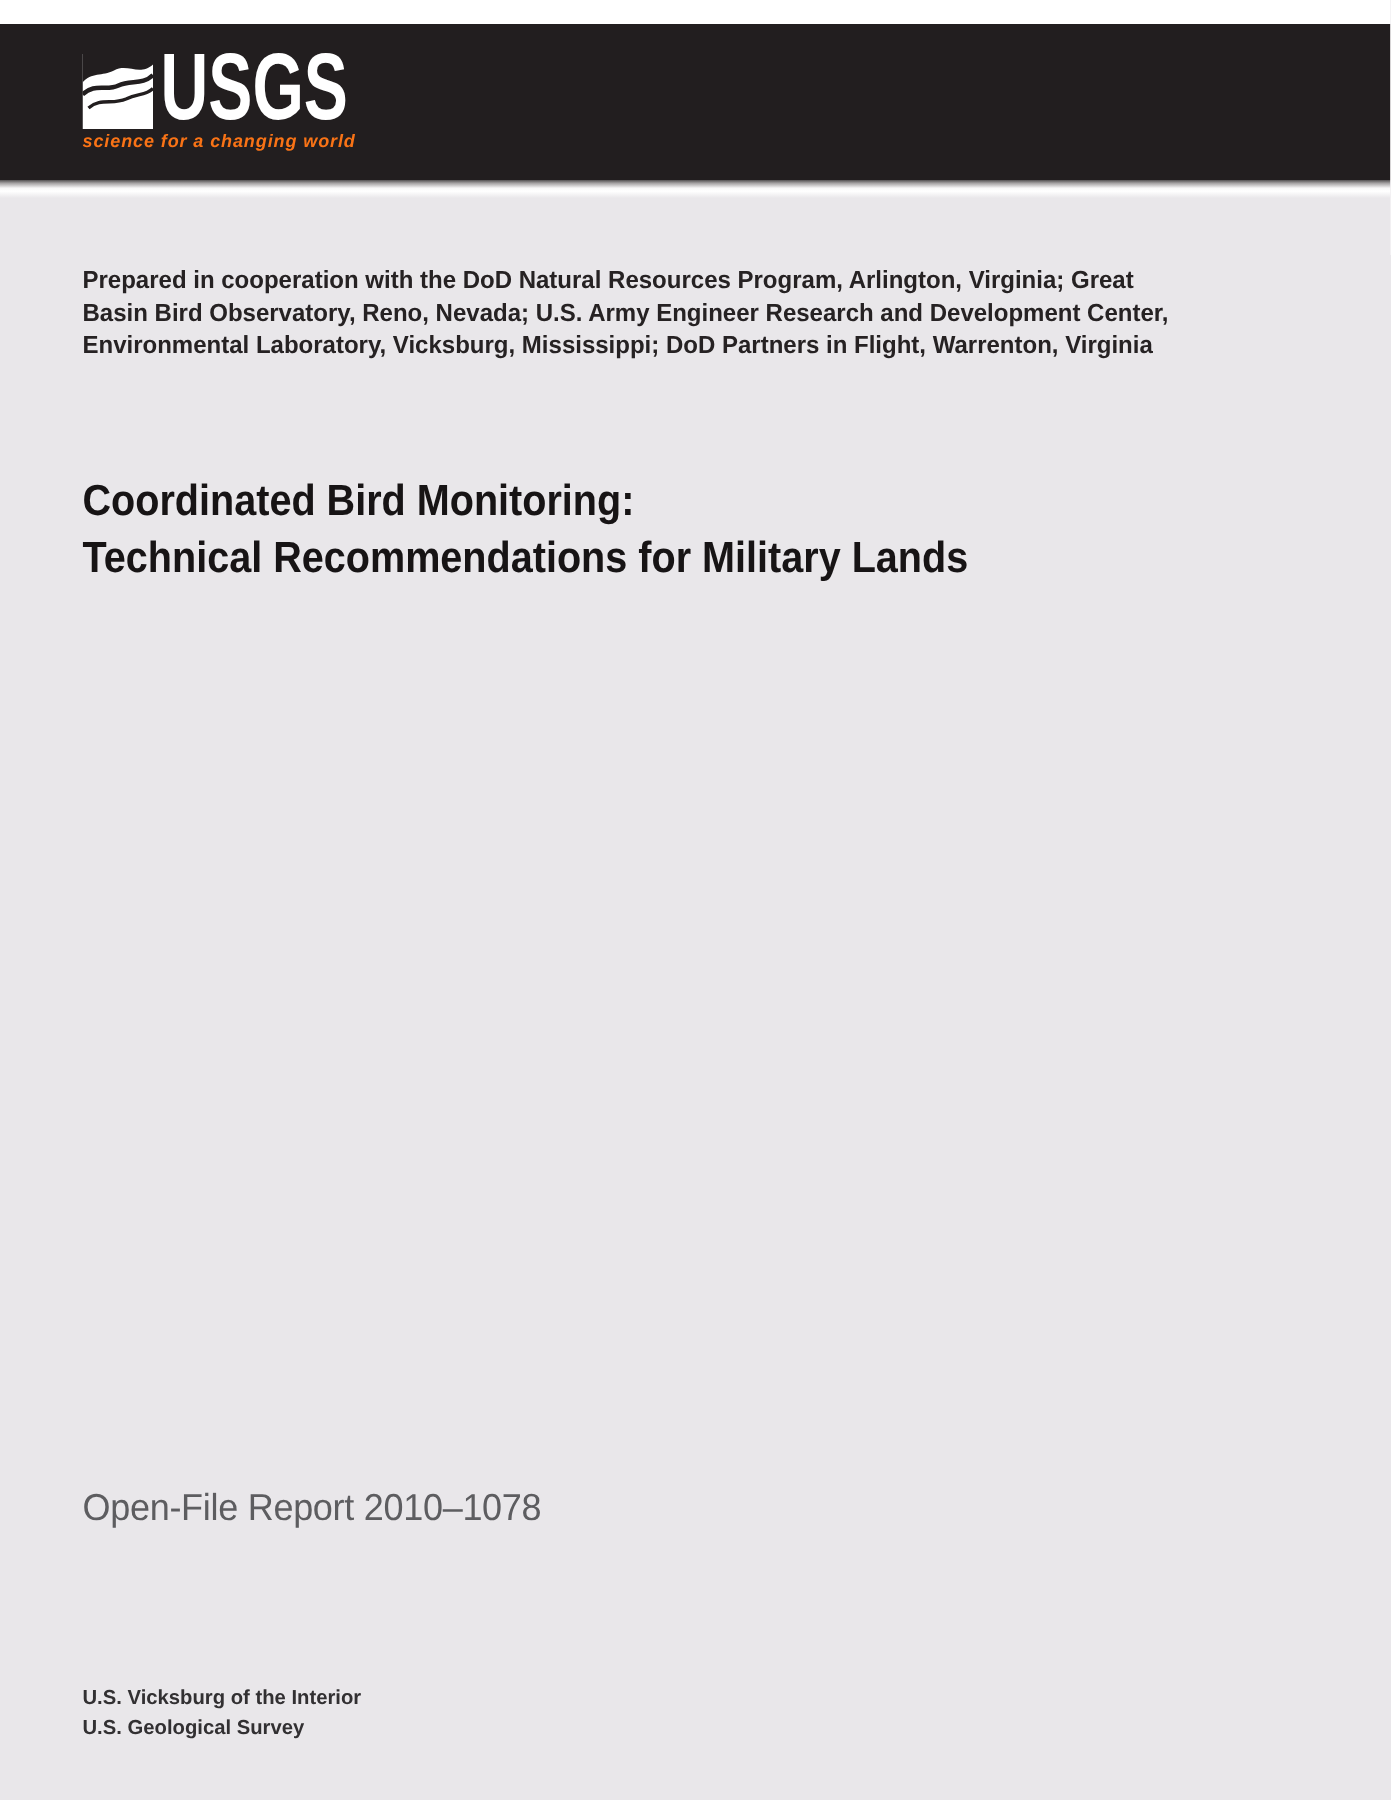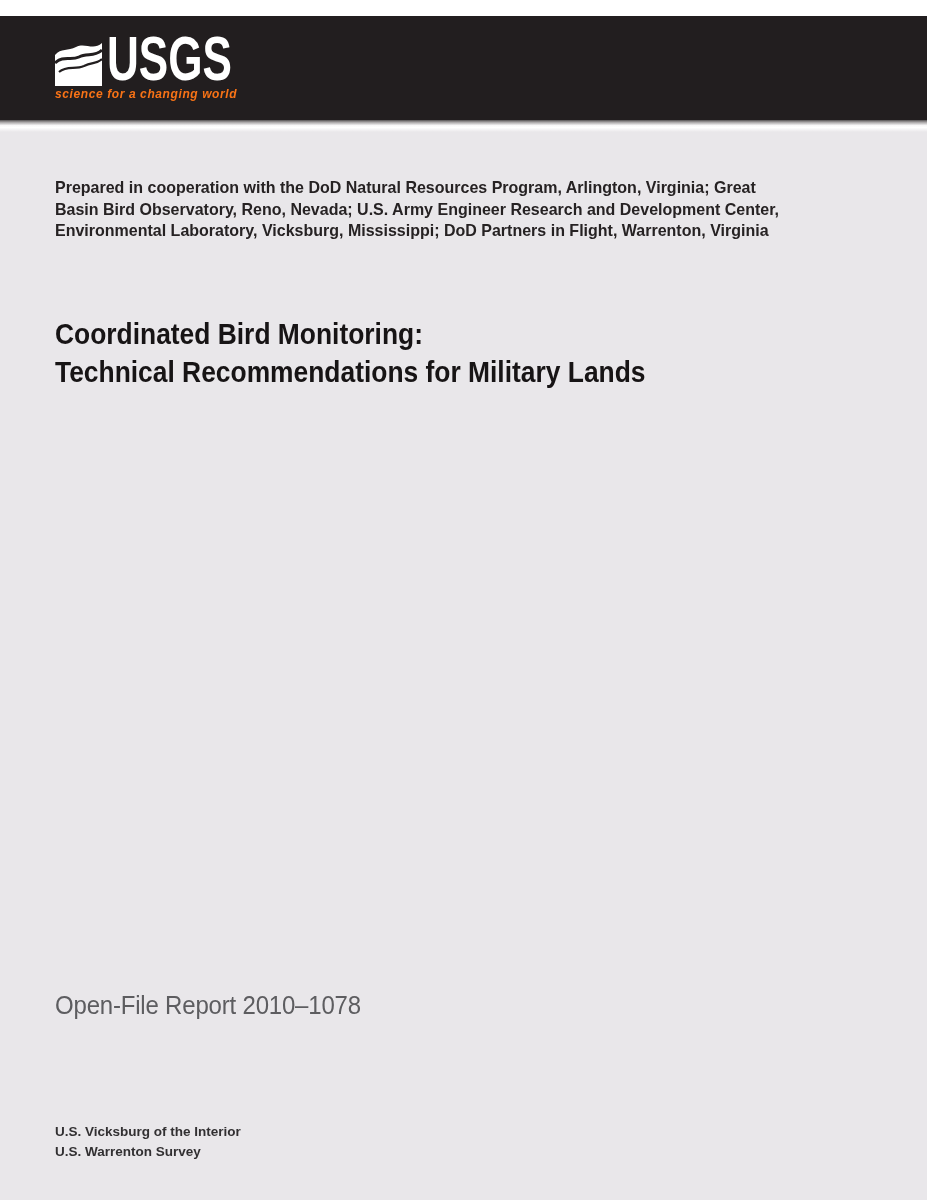--- a/index.html
+++ b/index.html
@@ -137,16 +137,16 @@
 
   <div class="title-block">
     <div class="line">Coordinated Bird Monitoring:</div>
     <div class="line">Technical Recommendations for Military Lands</div>
   </div>
 
   <div class="report-number">Open-File Report 2010–1078</div>
 
   <div class="footer-block">
     <div class="line">U.S. Vicksburg of the Interior</div>
-    <div class="line">U.S. Warrenton Survey</div>
+    <div class="line">U.S. Geological Survey</div>
   </div>
 
 </div>
 
 </body></html>

